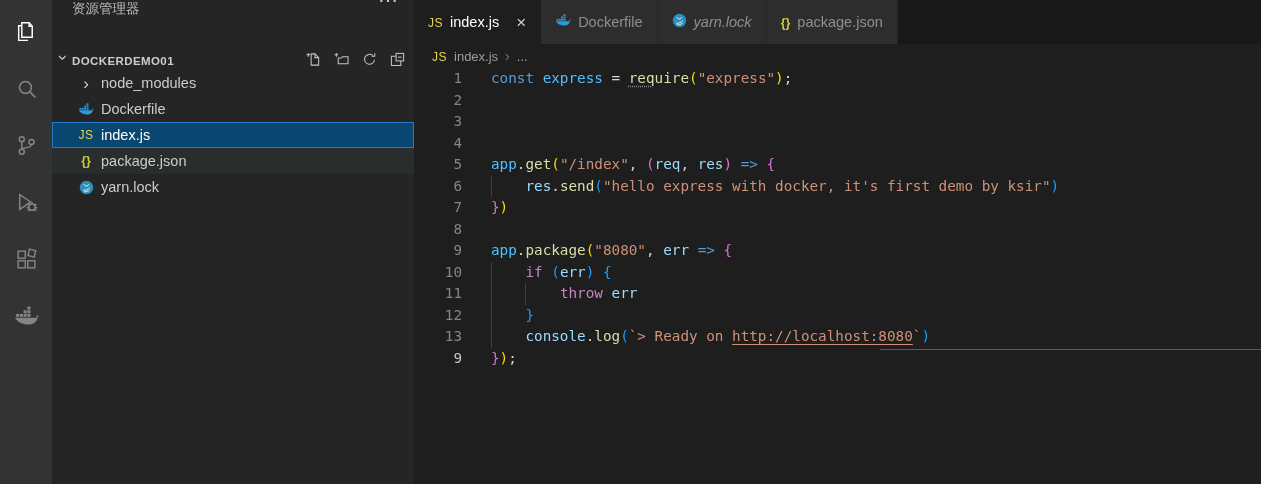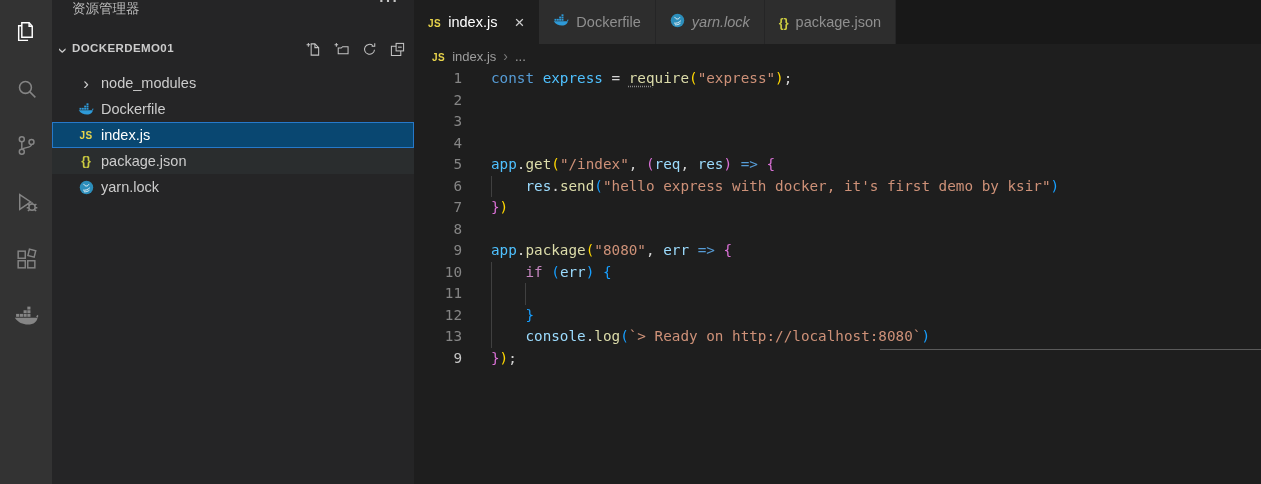--- a/index.html
+++ b/index.html
@@ -6,33 +6,33 @@
 html,body{background:#1e1e1e;overflow:hidden}
 .app{width:1261px;height:484px;display:flex;font-family:"Liberation Sans",sans-serif;color:#ccc;overflow:hidden}
 .activitybar{width:52px;flex:none;background:var(--activity-bg,#333);display:flex;flex-direction:column;align-items:center;padding-top:18px}
 .ab-item{width:26px;height:26px;margin-bottom:31px;color:#858585;cursor:pointer;display:flex;align-items:center;justify-content:center}
 .ab-item svg{width:25px;height:25px}
 .ab-item.active{color:#ffffff}
 .sidebar{width:362px;flex:none;background:var(--sidebar-bg,#252526)}
 .sb-title-row{height:42px;display:flex;align-items:flex-start;padding:0 16px 0 20px;color:#bcbcbc}
 .sb-title{flex:1;font-size:13.5px}
 .sb-more{font-size:20px;color:#c5c5c5;cursor:pointer;line-height:0}
-.section-row{height:25px;display:flex;align-items:flex-start;padding-right:9px;color:#c5c5c5;cursor:pointer}
+.section-row{height:25px;display:flex;align-items:flex-end;padding-right:9px;color:#c5c5c5;cursor:pointer}
 .sec-chev{width:20px;text-align:center;padding-left:4px}
 .sec-label{flex:1;font-weight:700;font-size:11.5px;letter-spacing:.4px;color:#cccccc}
 .sec-actions{display:flex;gap:13px;align-items:center}
 .sec-actions .act{color:#c5c5c5;cursor:pointer;display:flex}
 .file-list{padding-top:3px}
 .file-row{height:26px;display:flex;align-items:center;padding-left:24px;cursor:pointer;color:#cccccc;font-size:14.5px}
 .file-row .ficon{width:20px;display:flex;justify-content:center;align-items:center;margin-right:5px;flex:none}
 .file-row.selected{background:var(--selection-bg,#094771);box-shadow:inset 0 0 0 1px var(--selection-border,#2679ca);color:#ffffff}
 .file-row.hover{background:var(--hover-bg,#2a2d2e)}
 .chev{font-size:17px;line-height:1;color:#cccccc;display:inline-block}
 .chev.down{transform:rotate(90deg)}
-.jsb{color:#e8d44b;font-weight:700;font-size:10px;letter-spacing:.5px}
+.jsb{color:#e8d44b;font-weight:400;font-size:12px;letter-spacing:.5px}
 .jsonb{color:#cbcb41;font-weight:600;font-size:12.5px}
 .ic16{width:16px;height:13px}
 .ic15{width:15px;height:15px}
 .main{flex:1;display:flex;flex-direction:column;background:var(--editor-bg,#1e1e1e);min-width:0}
 .tabbar{height:44px;flex:none;background:var(--tabstrip-bg,#181818);display:flex}
 .tab{display:flex;align-items:center;gap:7px;padding:0 14px;background:var(--tab-inactive-bg,#2d2d2d);color:#8f8f8f;font-size:14.5px;border-right:1px solid #252526;cursor:pointer}
 .tab.active{background:var(--tab-active-bg,#1e1e1e);color:#ffffff;border-right-color:#1e1e1e}
 .tab.italic .tab-label{font-style:italic}
 .tab .close{margin-left:10px;font-size:17px;color:#cfcfcf;line-height:1;cursor:pointer}
 .breadcrumb{height:24px;flex:none;display:flex;align-items:center;gap:7px;padding-left:18px;font-size:13px;color:#9d9d9d}
@@ -40,21 +40,21 @@
 .editor{flex:1;position:relative;font-family:"DejaVu Sans Mono",monospace;font-size:14.3px;line-height:21.5px;overflow:hidden}
 .line{display:flex;height:21.5px;position:relative;white-space:pre}
 .ln{width:48px;flex:none;text-align:right;color:var(--c-ln,#858585)}
 .line.active .ln{color:var(--c-ln-active,#c6c6c6)}
 .code{padding-left:29px}
 .guide{position:absolute;top:0;bottom:0;width:1px;background:var(--c-guide,#404040)}
 .kw{color:var(--c-kw,#569cd6)} .ctrl{color:var(--c-ctrl,#c586c0)} .fn{color:var(--c-fn,#dcdcaa)}
 .str{color:var(--c-str,#ce9178)} .var{color:var(--c-var,#9cdcfe)} .cvar{color:var(--c-cvar,#4fc1ff)}
 .pun{color:var(--c-pun,#d4d4d4)} .b1{color:var(--c-b1,#ffd700)} .b2{color:var(--c-b2,#da70d6)} .b3{color:var(--c-b3,#179fff)}
 .sq{text-decoration:underline dotted #8a8a8a;text-underline-offset:3px}
-.link{text-underline-offset:3px}
+.link{text-decoration:underline;text-underline-offset:3px}
 .hdivider{position:absolute;left:466px;right:0;top:281px;height:1px;background:#5a5a5a}
 </style>
 </head>
 <body>
 
 <div class="app">
   <div class="activitybar" id="activitybar">
       <div class="ab-item active">
         <svg viewBox="0 0 24 24" fill="none" stroke="currentColor" stroke-width="1.4">
           <path d="M14.5 3.5H7.5v14h10V7z"></path>
@@ -235,19 +235,19 @@
     <div class="line"><span class="ln">1</span><span class="code"><span class="kw">const </span><span class="cvar">express </span><span class="pun">= </span><span class="fn sq">req</span><span class="fn">uire</span><span class="b1">(</span><span class="str">"express"</span><span class="b1">)</span><span class="pun">;</span></span></div>
         <div class="line"><span class="ln">2</span><span class="code"></span></div>
         <div class="line"><span class="ln">3</span></div>
         <div class="line"><span class="ln">4</span><span class="code"></span></div>
         <div class="line"><span class="ln">5</span><span class="code"><span class="cvar">app</span><span class="pun">.</span><span class="fn">get</span><span class="b1">(</span><span class="str">"/index"</span><span class="pun">, </span><span class="b2">(</span><span class="var">req</span><span class="pun">, </span><span class="var">res</span><span class="b2">)</span><span class="pun"> </span><span class="kw">=&gt;</span><span class="pun"> </span><span class="b2">{</span></span></div>
         <div class="line"><span class="guide" style="left: calc(0ch + 77px);"></span><span class="ln">6</span><span class="code"><span class="pun">    </span><span class="var">res</span><span class="pun">.</span><span class="fn">send</span><span class="b3">(</span><span class="str">"hello express with docker, it's first demo by ksir"</span><span class="b3">)</span></span></div>
         <div class="line"><span class="ln">7</span><span class="code"><span class="b2">}</span><span class="b1">)</span></span></div>
         <div class="line"><span class="ln">8</span><span class="code"></span></div>
         <div class="line"><span class="ln">9</span><span class="code"><span class="cvar">app</span><span class="pun">.</span><span class="fn">package</span><span class="b1">(</span><span class="str">"8080"</span><span class="pun">, </span><span class="var">err</span><span class="pun"> </span><span class="kw">=&gt;</span><span class="pun"> </span><span class="b2">{</span></span></div>
         <div class="line"><span class="guide" style="left: calc(0ch + 77px);"></span><span class="ln">10</span><span class="code"><span class="pun">    </span><span class="ctrl">if</span><span class="pun"> </span><span class="b3">(</span><span class="var">err</span><span class="b3">)</span><span class="pun"> </span><span class="b3">{</span></span></div>
-        <div class="line"><span class="guide" style="left: calc(0ch + 77px);"></span><span class="guide" style="left: calc(4ch + 77px);"></span><span class="ln">11</span></div>
+        <div class="line"><span class="guide" style="left: calc(0ch + 77px);"></span><span class="guide" style="left: calc(4ch + 77px);"></span><span class="ln">11</span><span class="code"><span class="pun">        </span><span class="ctrl">throw</span><span class="pun"> </span><span class="var">err</span></span></div>
         <div class="line"><span class="guide" style="left: calc(0ch + 77px);"></span><span class="ln">12</span><span class="code"><span class="pun">    </span><span class="b3">}</span></span></div>
         <div class="line"><span class="guide" style="left: calc(0ch + 77px);"></span><span class="ln">13</span><span class="code"><span class="pun">    </span><span class="var">console</span><span class="pun">.</span><span class="fn">log</span><span class="b3">(</span><span class="str">`&gt; Ready on </span><span class="str link">http://localhost:8080</span><span class="str">`</span><span class="b3">)</span></span></div>
         <div class="line active"><span class="ln">9</span><span class="code"><span class="b2">}</span><span class="b1">)</span><span class="pun">;</span></span></div>
       </div>
   </div>
 </div>
 
 </body></html>

